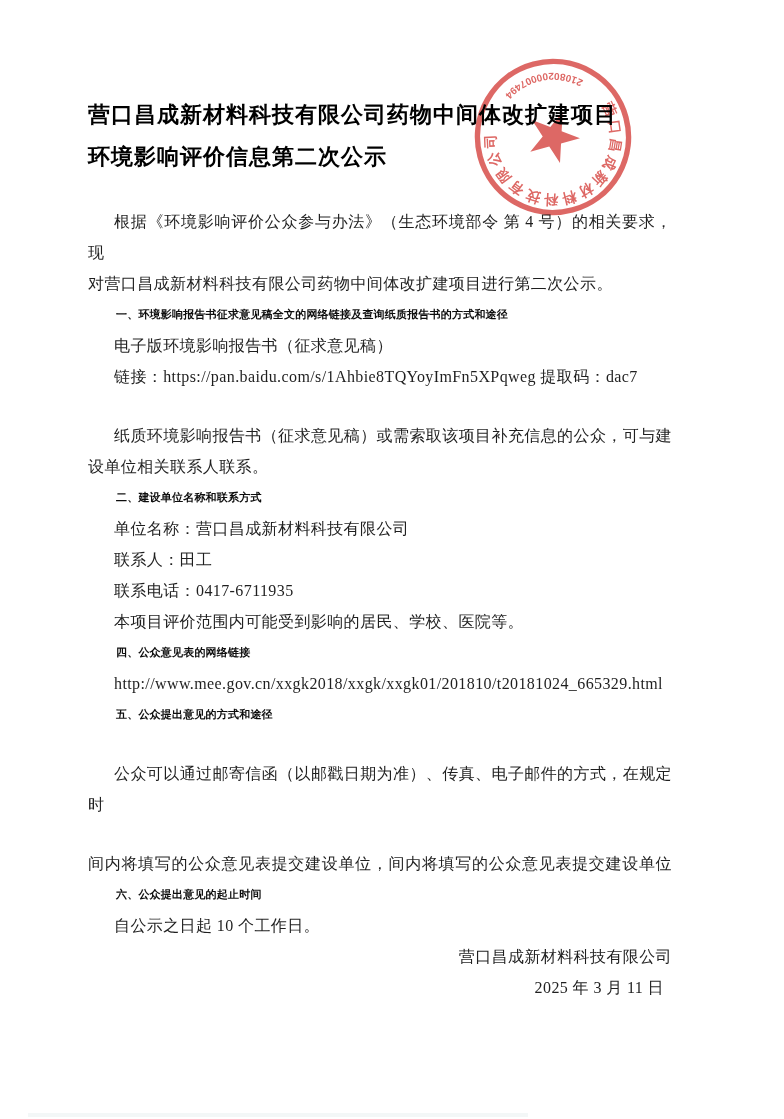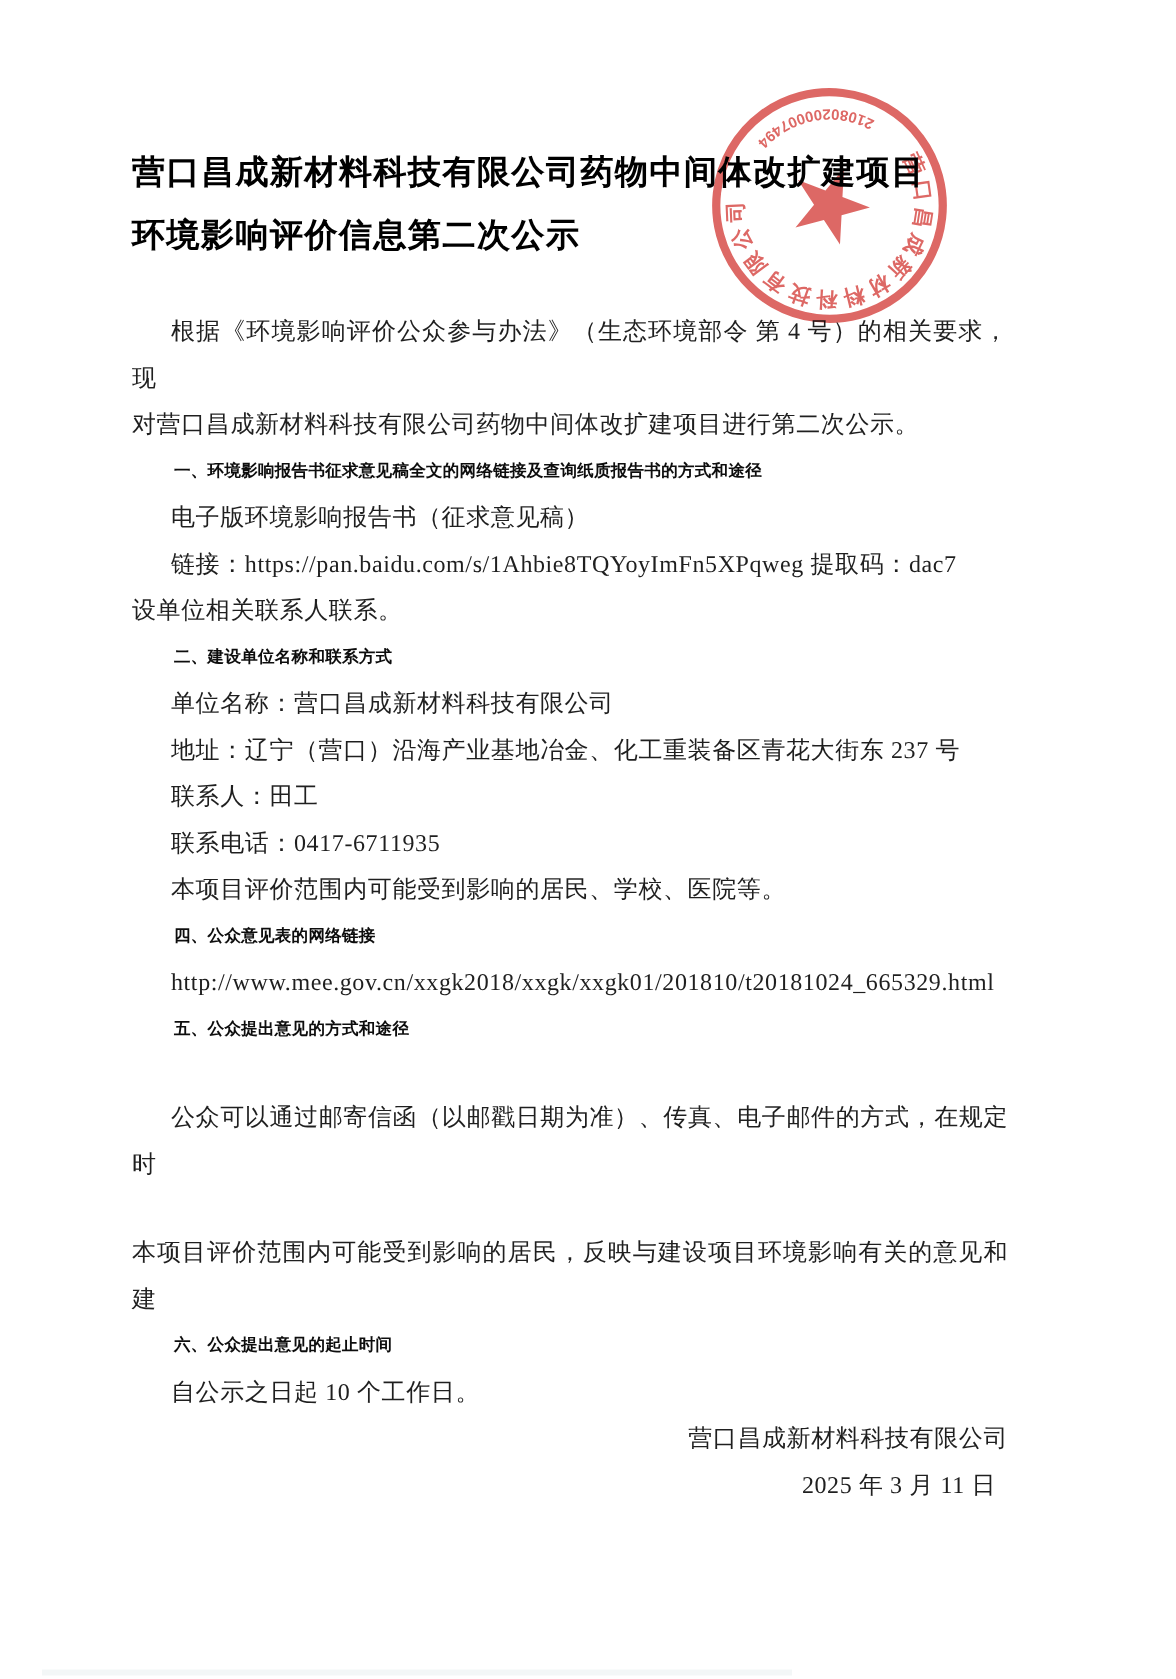--- a/index.html
+++ b/index.html
@@ -86,36 +86,36 @@
 
     <div class="title-line">营口昌成新材料科技有限公司药物中间体改扩建项目</div>
     <div class="title-line">环境影响评价信息第二次公示</div>
 
     <div class="line ind full">根据《环境影响评价公众参与办法》（生态环境部令 第 4 号）的相关要求，现</div>
     <div class="line">对营口昌成新材料科技有限公司药物中间体改扩建项目进行第二次公示。</div>
 
     <div class="hd">一、环境影响报告书征求意见稿全文的网络链接及查询纸质报告书的方式和途径</div>
     <div class="line ind">电子版环境影响报告书（征求意见稿）</div>
     <div class="line ind">链接：https://pan.baidu.com/s/1Ahbie8TQYoyImFn5XPqweg 提取码：dac7</div>
+    <div class="line ind full">纸质环境影响报告书（征求意见稿）或需索取该项目补充信息的公众，可与建</div>
     <div class="line">设单位相关联系人联系。</div>
 
     <div class="hd">二、建设单位名称和联系方式</div>
     <div class="line ind">单位名称：营口昌成新材料科技有限公司</div>
-    <div class="line ind">地址：辽宁（营口）沿海产业基地冶金、化工重装备区青花大街东 237 号</div>
     <div class="line ind">联系人：田工</div>
     <div class="line ind">联系电话：0417-6711935</div>
 
     <div class="line ind">本项目评价范围内可能受到影响的居民、学校、医院等。</div>
 
     <div class="hd">四、公众意见表的网络链接</div>
     <div class="line ind">http://www.mee.gov.cn/xxgk2018/xxgk/xxgk01/201810/t20181024_665329.html</div>
 
     <div class="hd">五、公众提出意见的方式和途径</div>
     <div class="line ind full">公众可以通过邮寄信函（以邮戳日期为准）、传真、电子邮件的方式，在规定时</div>
-    <div class="line full">本项目评价范围内可能受到影响的居民，反映与建设项目环境影响有关的意见和建</div>
+    <div class="line full">间内将填写的公众意见表提交建设单位，间内将填写的公众意见表提交建设单位</div>
 
     <div class="hd">六、公众提出意见的起止时间</div>
     <div class="line ind">自公示之日起 10 个工作日。</div>
 
     <div class="line sig">营口昌成新材料科技有限公司</div>
     <div class="line sig sig-date">2025 年 3 月 11 日</div>
 
   </div>
 
   <div class="seal">

